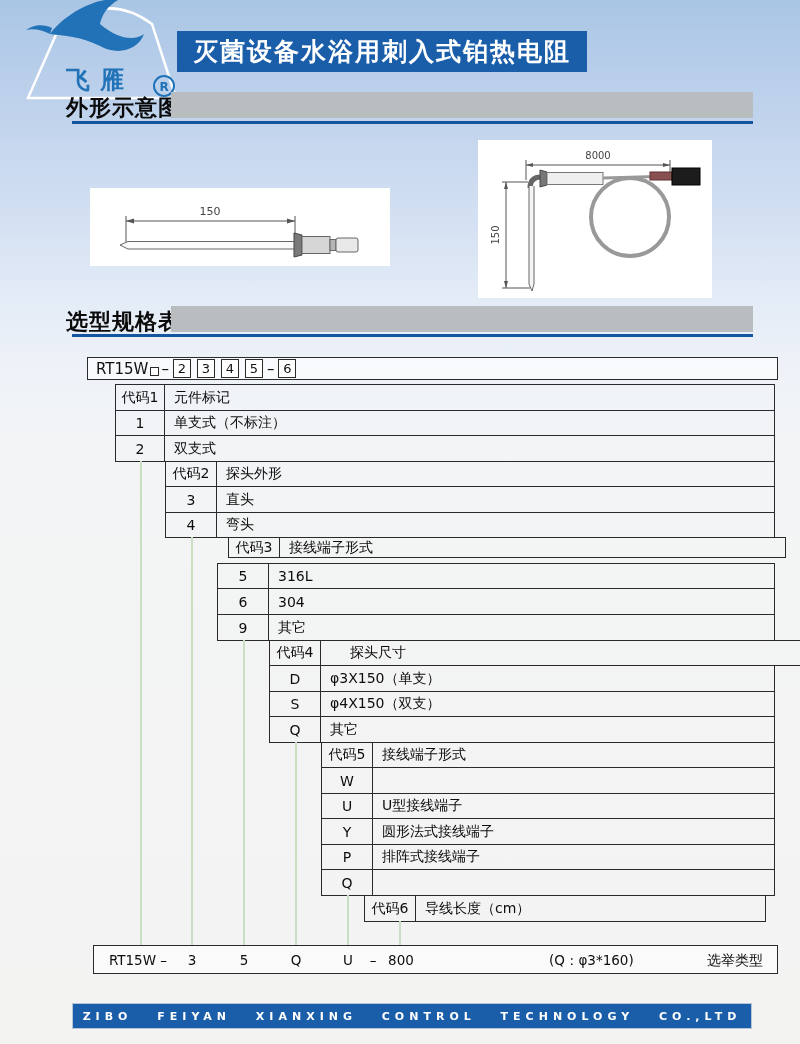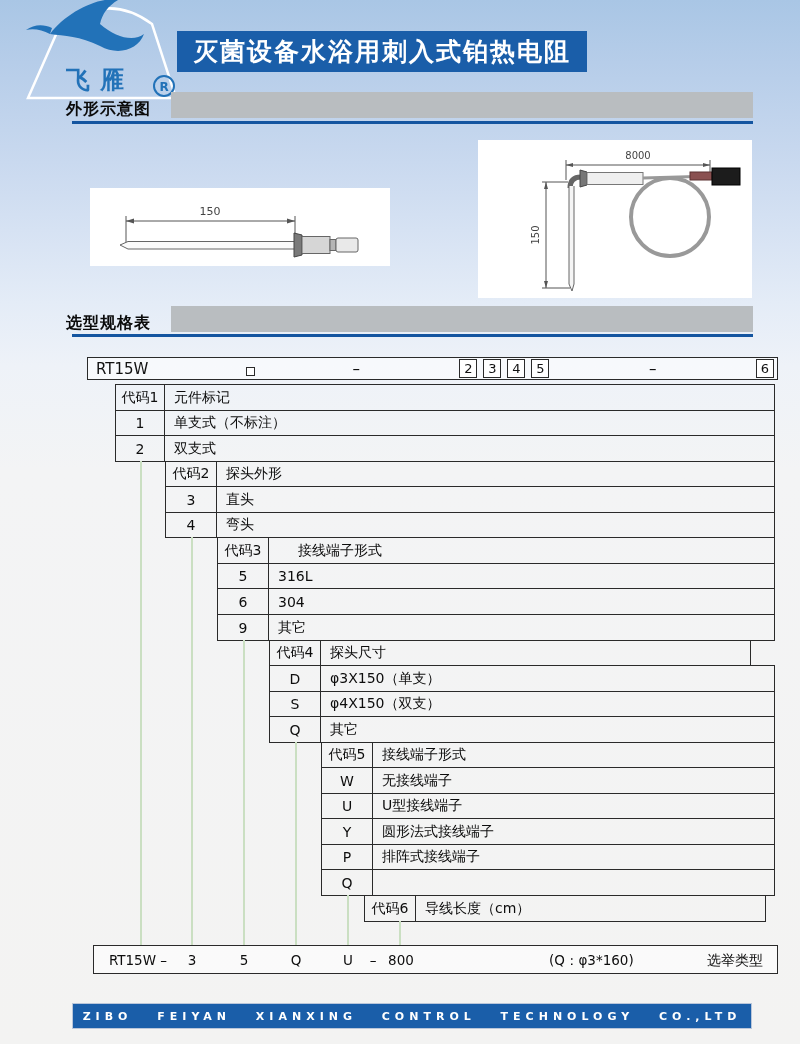--- a/index.html
+++ b/index.html
@@ -11,29 +11,29 @@
   }
   .abs{position:absolute;}
   
   #company-box{left:466px;top:3px;width:316px;height:27px;background:#54585c;
     border:1px solid #b9bfc5;color:#fff;font-size:15px;font-weight:600;
     display:flex;align-items:center;justify-content:center;letter-spacing:2px;}
   #title-bar{left:177px;top:31px;width:410px;height:41px;background:#1a5ea9;
     color:#fff;font-size:25px;font-weight:bold;display:flex;align-items:center;
     padding-left:16px;letter-spacing:2px;box-sizing:border-box;}
   
-  .sec-title{font-size:16px;font-weight:bold;color:#0b0b0b;letter-spacing:1px;margin-top:6px;}
+  .sec-title{font-size:22px;font-weight:bold;color:#0b0b0b;letter-spacing:1px;}
   .sec-bar{background:#b9bdc0;height:26px;}
   .sec-line{background:#1455a0;height:3px;}
   
   .diagbox{background:#fff;}
   
   #model-box{left:87px;top:357px;width:691px;height:23px;border:1px solid #2a2a2a;
     background:rgba(255,255,255,.55);display:flex;align-items:center;padding-left:8px;
-    box-sizing:border-box;font-size:15px;color:#111;justify-content:space-between;}
+    box-sizing:border-box;font-size:15px;color:#111;}
   #model-box .digitbox{display:inline-block;min-width:14px;height:17px;line-height:17px;
     border:1px solid #2a2a2a;text-align:center;font-size:13px;margin:0 3px;padding:0 1px;background:#fff;}
   #model-box .tinybox{display:inline-block;width:7px;height:7px;border:1px solid #2a2a2a;
     margin:6px 1px 0 2px;vertical-align:middle;background:#fff;}
   #model-box .dash{margin:0 1px;}
   
   .trow{position:absolute;border:1px solid #2a2a2a;box-sizing:border-box;display:flex;
     background:rgba(255,255,255,.0);font-size:14px;color:#0d0d0d;}
   .trow .code{border-right:1px solid #2a2a2a;display:flex;align-items:center;
     justify-content:center;box-sizing:border-box;flex:0 0 auto;}
@@ -88,21 +88,21 @@
       </g>
       <text x="120" y="27" font-size="11" fill="#444" text-anchor="middle">150</text>
       <path d="M30,57 L38,53.5 L205,53.5 L205,61 L38,61 Z" fill="#fafafa" stroke="#666" stroke-width="1"></path>
       <path d="M204,45 L212,47 L212,67 L204,69 Z" fill="#7a7a7a" stroke="#444" stroke-width="1"></path>
       <rect x="212" y="48.5" width="28" height="17" fill="#d6d6d6" stroke="#666"></rect>
       <rect x="240" y="51.5" width="6" height="11" fill="#b5b5b5" stroke="#666"></rect>
       <rect x="246" y="50" width="22" height="14" rx="2" fill="#e9e9e9" stroke="#666"></rect>
     </svg>
   </div>
 
-  <div class="abs diagbox" style="left:478px;top:140px;width:234px;height:158px;padding-left:40px;">
+  <div class="abs diagbox" style="left:478px;top:140px;width:234px;height:158px;">
     <svg width="234" height="158" viewBox="0 0 234 158">
       <g stroke="#555" stroke-width="1" fill="none">
         <line x1="48" y1="20" x2="48" y2="40"></line>
         <line x1="192" y1="20" x2="192" y2="34"></line>
         <line x1="48" y1="25" x2="192" y2="25"></line>
         <path d="M48,25 l7,-2 l0,4 Z M192,25 l-7,-2 l0,4 Z" fill="#555" stroke="none"></path>
         <line x1="24" y1="42" x2="50" y2="42"></line>
         <line x1="24" y1="148" x2="52" y2="148"></line>
         <line x1="28" y1="42" x2="28" y2="148"></line>
         <path d="M28,42 l-2,7 l4,0 Z M28,148 l-2,-7 l4,0 Z" fill="#555" stroke="none"></path>
@@ -151,37 +151,37 @@
         <div class="desc">探头外形</div>
       </div>
       <div class="trow" style="left: 165px; top: 486px; width: 610px; height: 27px;">
         <div class="code" style="width: 51px;">3</div>
         <div class="desc">直头</div>
       </div>
       <div class="trow" style="left: 165px; top: 512px; width: 610px; height: 26px;">
         <div class="code" style="width: 51px;">4</div>
         <div class="desc">弯头</div>
       </div>
-      <div class="trow" style="left: 217px; top: 537px; width: 558px; height: 27px; gap: 20px;">
+      <div class="trow" style="left: 228px; top: 537px; width: 558px; height: 21px;">
         <div class="code" style="width: 51px;">代码3</div>
         <div class="desc">接线端子形式</div>
       </div>
       <div class="trow" style="left: 217px; top: 563px; width: 558px; height: 26px;">
         <div class="code" style="width: 51px;">5</div>
         <div class="desc">316L</div>
       </div>
       <div class="trow" style="left: 217px; top: 588px; width: 558px; height: 27px;">
         <div class="code" style="width: 51px;">6</div>
         <div class="desc">304</div>
       </div>
       <div class="trow" style="left: 217px; top: 614px; width: 558px; height: 27px;">
         <div class="code" style="width: 51px;">9</div>
         <div class="desc">其它</div>
       </div>
-      <div class="trow" style="left: 269px; top: 640px; width: 482px; height: 26px;">
+      <div class="trow" style="left: 269px; top: 640px; width: 532px; height: 26px; gap: 20px;">
         <div class="code" style="width: 51px;">代码4</div>
         <div class="desc">探头尺寸</div>
       </div>
       <div class="trow" style="left: 269px; top: 665px; width: 506px; height: 27px;">
         <div class="code" style="width: 51px;">D</div>
         <div class="desc">φ3X150（单支）</div>
       </div>
       <div class="trow" style="left: 269px; top: 691px; width: 506px; height: 26px;">
         <div class="code" style="width: 51px;">S</div>
         <div class="desc">φ4X150（双支）</div>
@@ -189,21 +189,20 @@
       <div class="trow" style="left: 269px; top: 716px; width: 506px; height: 27px;">
         <div class="code" style="width: 51px;">Q</div>
         <div class="desc">其它</div>
       </div>
       <div class="trow" style="left: 321px; top: 742px; width: 454px; height: 26px;">
         <div class="code" style="width: 51px;">代码5</div>
         <div class="desc">接线端子形式</div>
       </div>
       <div class="trow" style="left: 321px; top: 767px; width: 454px; height: 27px;">
         <div class="code" style="width: 51px;">W</div>
-        <div class="desc">无接线端子</div>
       </div>
       <div class="trow" style="left: 321px; top: 793px; width: 454px; height: 26px;">
         <div class="code" style="width: 51px;">U</div>
         <div class="desc">U型接线端子</div>
       </div>
       <div class="trow" style="left: 321px; top: 818px; width: 454px; height: 27px;">
         <div class="code" style="width: 51px;">Y</div>
         <div class="desc">圆形法式接线端子</div>
       </div>
       <div class="trow" style="left: 321px; top: 844px; width: 454px; height: 26px;">

